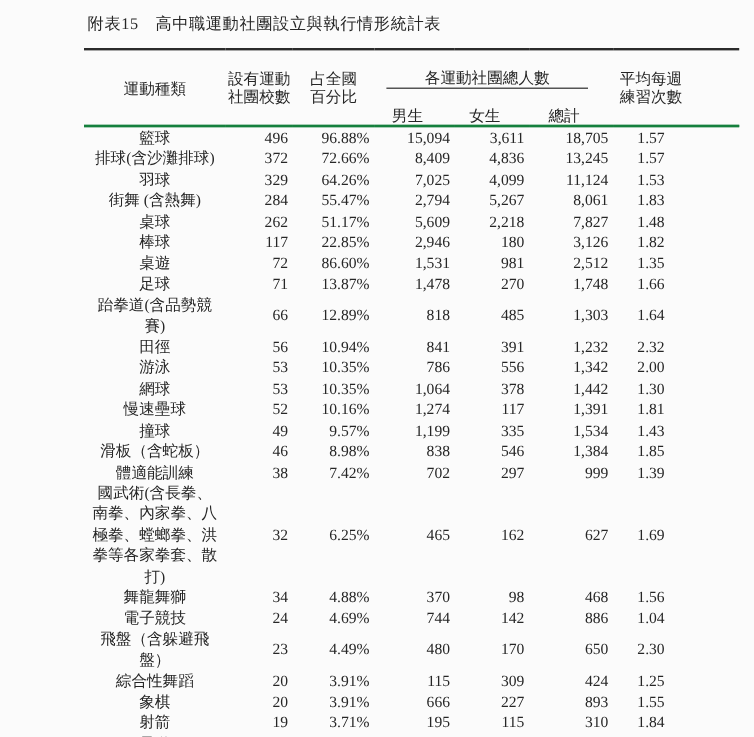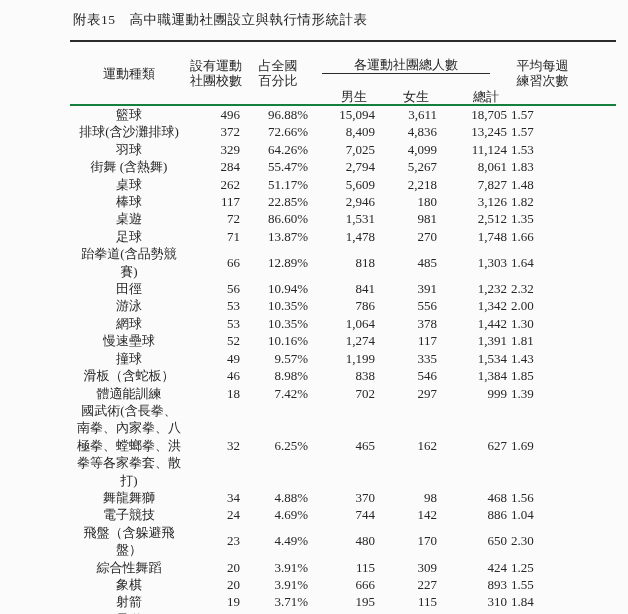--- a/index.html
+++ b/index.html
@@ -61,42 +61,41 @@
   }
   thead th.spanner .spanner-inner {
     margin: 0 21px 0 10px;
     border-bottom: 1px solid #2b2b2b;
     line-height: 14px;
     padding-bottom: 1px;
     text-align: center;
   }
   thead th.sub {
     padding-right: 12px;
-    text-align: right;
   }
   thead th.c7head {
     padding-right: 42px;
   }
 
   tbody td {
     padding: 0;
     line-height: 17.4px;
     vertical-align: middle;
   }
   tbody td.lbl {
     text-align: center;
     white-space: pre-line;
   }
   tbody td.num {
     text-align: right;
     padding-right: 4px;
     white-space: nowrap;
   }
   tbody td.num-last {
-    text-align: left;
+    text-align: center;
     padding-right: 42px;
     white-space: nowrap;
   }
 </style>
 </head>
 <body>
 
 <div class="page">
 
   <h1 class="doc-title">附表15　高中職運動社團設立與執行情形統計表</h1>
@@ -262,21 +261,21 @@
           <td class="lbl">滑板（含蛇板）</td>
           <td class="num">46</td>
           <td class="num">8.98%</td>
           <td class="num">838</td>
           <td class="num">546</td>
           <td class="num">1,384</td>
           <td class="num-last">1.85</td>
         </tr>
         <tr>
           <td class="lbl">體適能訓練</td>
-          <td class="num">18</td>
+          <td class="num">38</td>
           <td class="num">7.42%</td>
           <td class="num">702</td>
           <td class="num">297</td>
           <td class="num">999</td>
           <td class="num-last">1.39</td>
         </tr>
         <tr>
           <td class="lbl">國武術(含長拳、
 南拳、內家拳、八
 極拳、螳螂拳、洪

